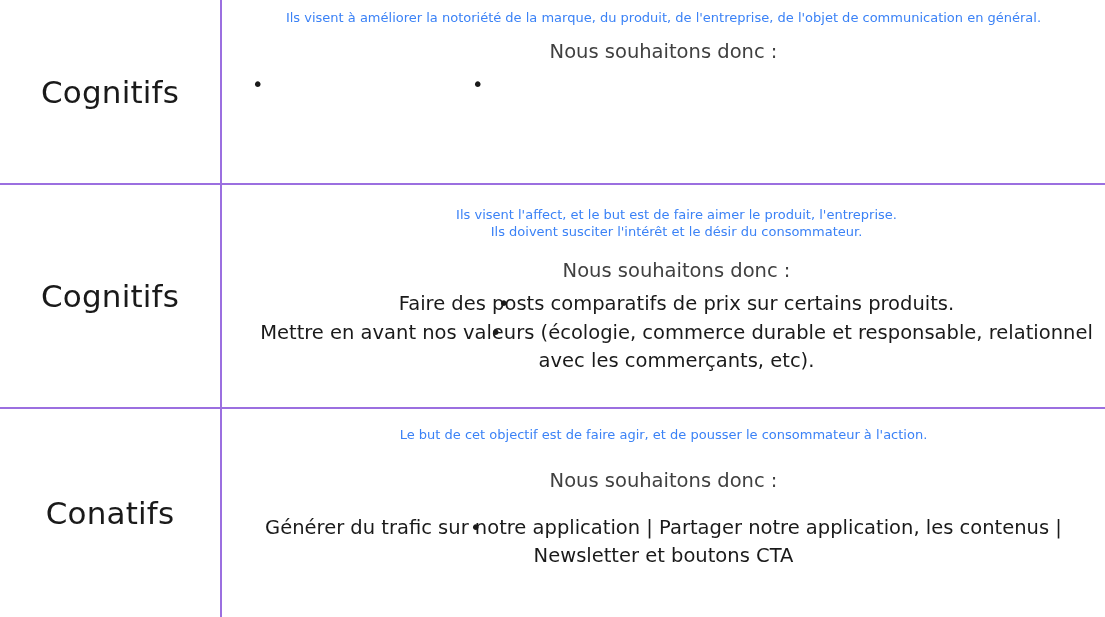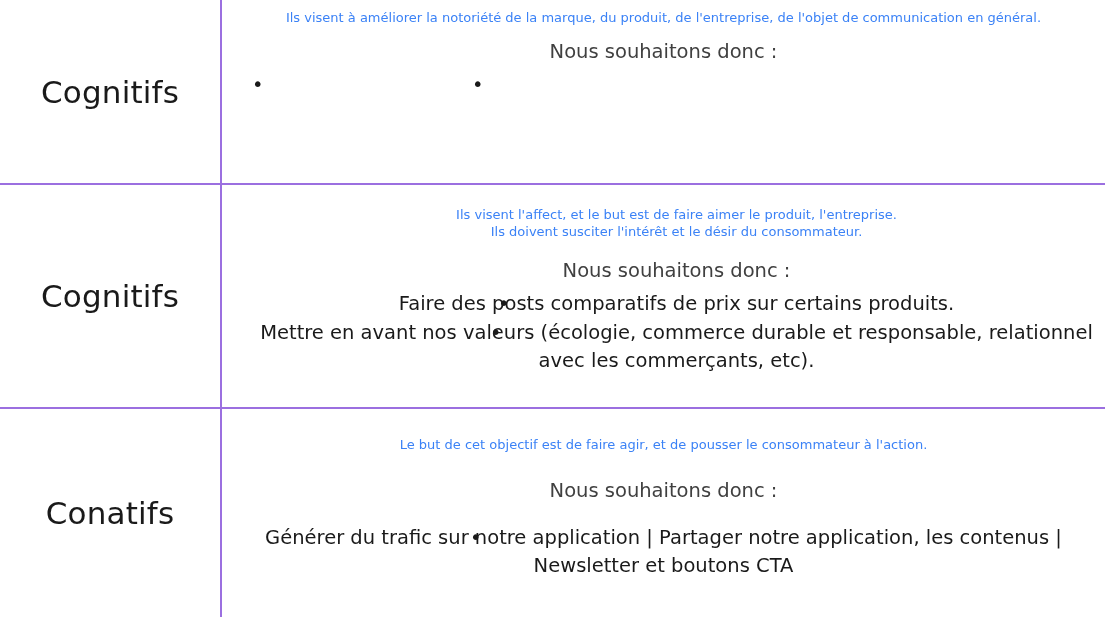--- a/index.html
+++ b/index.html
@@ -83,21 +83,21 @@
   .r2 li:nth-child(1) .bullet-dot { left: 240px; }
   .r2 li:nth-child(2) .bullet-dot { left: 232px; }
   .r3 li:nth-child(1) .bullet-dot { left: 238px; }
 
   .row1 { height: 185px; }
   .row2 { height: 224px; }
   .row3 { height: 208px; }
 
   .row1 .cell-content { padding-top: 2px; }
   .row2 .cell-content { padding-top: 14px; padding-left: 36px; }
-  .row3 .cell-content { padding-top: 20px; }
+  .row3 .cell-content { padding-top: 10px; }
 
   .row3 .subhead { margin-top: 26px; margin-bottom: 22px; }
   .row2 .subhead { margin-top: 18px; margin-bottom: 8px; }
   .row1 .subhead { margin-top: 14px; margin-bottom: 8px; }
 </style>
 </head>
 <body>
 
 <div class="table">
 

